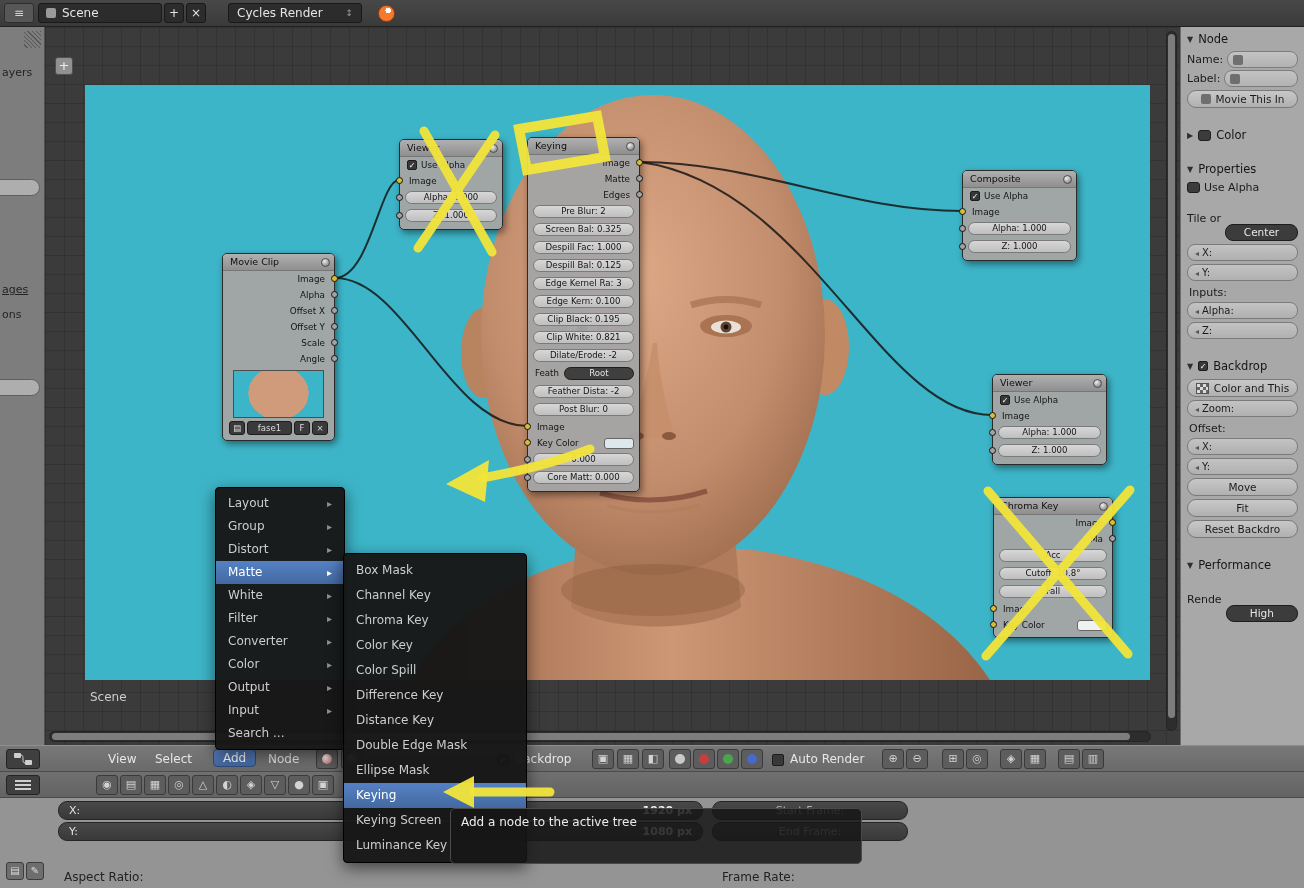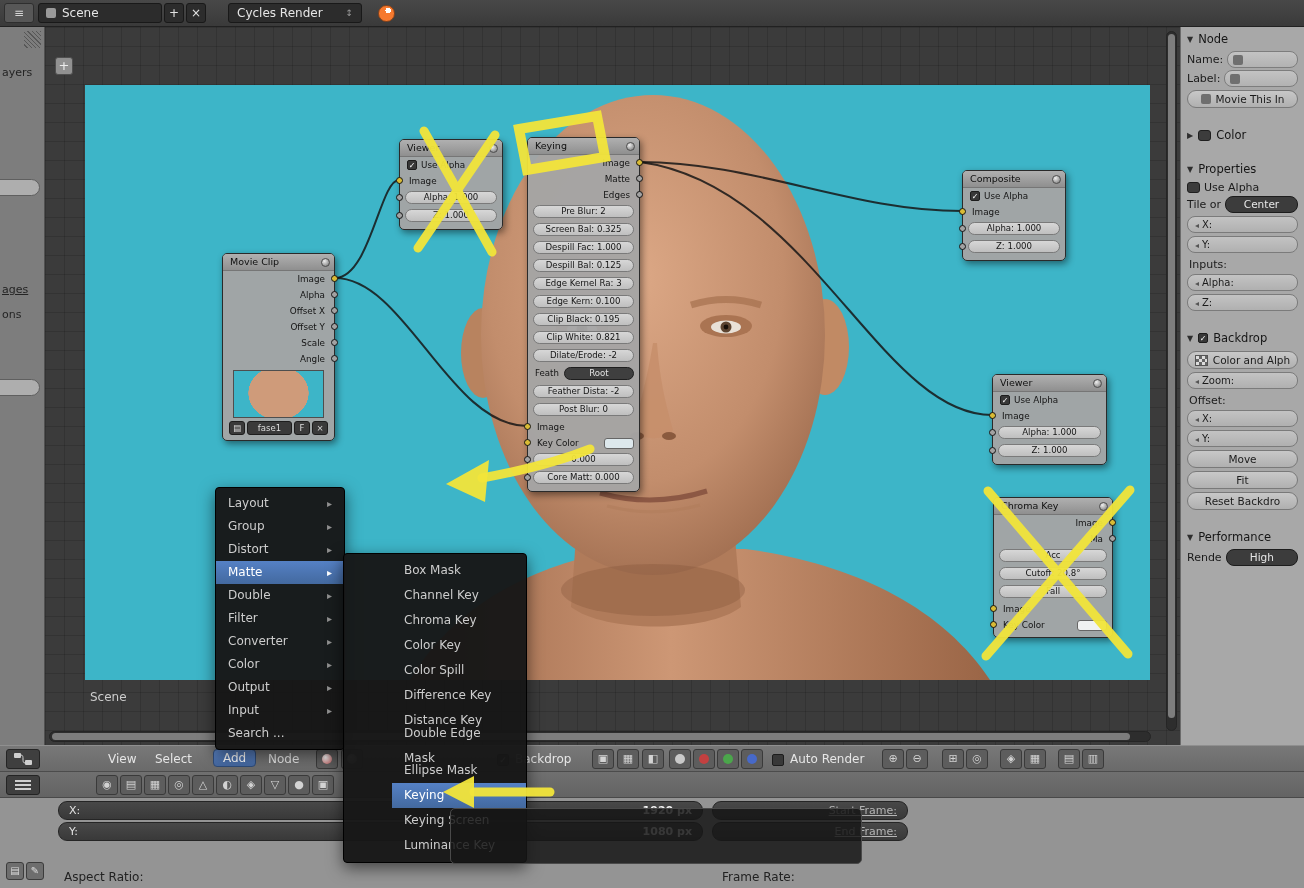--- a/index.html
+++ b/index.html
@@ -65,50 +65,50 @@
 .sb-row{display:flex;align-items:center;gap:4px;margin:2px 6px;}
 .sb-lbl{font-size:11px;flex:none;}
 .sb-field{flex:1;height:17px;background:linear-gradient(#c3c3c3,#b2b2b2);border:1px solid #7d7d7d;border-radius:8px;display:flex;align-items:center;gap:4px;padding:0 5px;}
 .fld-ic{width:10px;height:10px;background:#6f6f6f;border-radius:2px;flex:none;}
 .sb-btn{margin:3px 6px;height:18px;background:linear-gradient(#c8c8c8,#b0b0b0);border:1px solid #797979;border-radius:9px;text-align:center;line-height:16px;font-size:10.5px;color:#1b1b1b;display:flex;align-items:center;justify-content:center;gap:5px;}
 .sb-slider{margin:3px 6px;height:17px;background:linear-gradient(#c3c3c3,#b0b0b0);border:1px solid #7b7b7b;border-radius:8px;line-height:15px;padding:0 7px;font-size:10px;color:#1b1b1b;}
 .sb-slider .arr{color:#555;font-size:8px;margin-right:3px;}
 .sb-plain{margin:5px 8px 2px;font-size:11px;}
 .mini-box{width:13px;height:11px;background:#3c3c3c;border:1px solid #1e1e1e;border-radius:3px;flex:none;}
 .checker{width:13px;height:11px;border:1px solid #555;background:#ddd;background-image:linear-gradient(45deg,#666 25%,transparent 25%,transparent 75%,#666 75%),linear-gradient(45deg,#666 25%,transparent 25%,transparent 75%,#666 75%);background-size:6px 6px;background-position:0 0,3px 3px;flex:none;}
-.sb-drop{flex:1;height:17px;background:#3c3c3c;border:1px solid #1d1d1d;border-radius:8px;color:#e6e6e6;font-size:10.5px;line-height:15px;text-align:center;}
+.sb-drop{flex:1;height:17px;background:#3c3c3c;border:1px solid #1d1d1d;border-radius:8px;color:#e6e6e6;font-size:10.5px;line-height:15px;text-align:center;margin-top:28px;}
 .pgap{height:12px;}
 
 
 #tb1{position:absolute;left:0;top:745px;width:1304px;height:27px;background:linear-gradient(#787878,#6a6a6a);border-top:1px solid #8f8f8f;border-bottom:1px solid #4c4c4c;z-index:3;}
 #tb2{position:absolute;left:0;top:772px;width:1304px;height:26px;background:linear-gradient(#707070,#636363);border-bottom:1px solid #494949;z-index:3;}
 .tb-menu{position:absolute;top:6px;font-size:12px;color:#e6e6e6;}
 .tb-menu.active{top:3px;background:linear-gradient(#5a83c4,#44679f);border:1px solid #2e4b78;border-radius:4px;padding:1px 9px;color:#fff;}
 .tb-ic{position:absolute;top:3px;width:22px;height:20px;background:#5d5d5d;border:1px solid #3a3a3a;border-radius:3px;color:#d3d3d3;text-align:center;line-height:18px;font-size:11px;}
 .tb-ed{position:absolute;left:6px;top:3px;width:34px;height:20px;background:#3f3f3f;border:1px solid #242424;border-radius:3px;display:flex;align-items:center;justify-content:center;}
 .dot{display:inline-block;width:10px;height:10px;border-radius:50%;margin-top:4px;}
 .tb-chk{position:absolute;top:8px;width:12px;height:12px;background:#383838;border:1px solid #1c1c1c;border-radius:2px;color:#fff;font-size:9px;line-height:11px;text-align:center;}
 .tb-lbl{position:absolute;top:6px;font-size:12px;color:#e6e6e6;}
 
 
 #bp{position:absolute;left:0;top:798px;width:1304px;height:90px;background:#949494;z-index:2;}
 .bp-field{position:absolute;height:19px;background:linear-gradient(#484848,#393939);border:1px solid #252525;border-radius:9px;color:#e2e2e2;font-size:11px;display:flex;align-items:center;justify-content:space-between;padding:0 10px;}
 .bp-field .val{font-weight:bold;color:#f2f2f2;}
-.bp-field.ghost{color:#b4b4b4;justify-content:flex-end;text-decoration:underline;}
+.bp-field.ghost{color:#b4b4b4;justify-content:center;}
 .bp-lbl{position:absolute;font-size:12px;color:#222;}
 .bp-ic{position:absolute;width:18px;height:18px;background:#6e6e6e;border:1px solid #3c3c3c;border-radius:3px;color:#ddd;font-size:10px;line-height:16px;text-align:center;}
 
 
 #addmenu{position:absolute;left:215px;top:487px;width:130px;background:rgba(23,23,23,.97);border:1px solid #000;border-radius:4px;padding:4px 0;z-index:50;box-shadow:0 5px 16px rgba(0,0,0,.55);}
 .mi{height:23px;line-height:23px;padding:0 12px;color:#cdcdcd;font-size:12px;display:flex;justify-content:space-between;align-items:center;}
 .mi .mia{color:#8f8f8f;font-size:10px;}
 .mi.hl{background:linear-gradient(#5581c5,#43699f);color:#fff;}
 .mi.hl .mia{color:#fff;}
 #submenu{position:absolute;left:343px;top:553px;width:184px;background:rgba(23,23,23,.97);border:1px solid #000;border-radius:4px;padding:4px 0;z-index:50;box-shadow:0 5px 16px rgba(0,0,0,.55);}
-#submenu .mi{height:25px;line-height:25px;margin-left:48px;}
+#submenu .mi{height:25px;line-height:25px;}
 
 
 #tip{position:absolute;left:450px;top:808px;width:412px;height:56px;background:rgba(22,22,22,.85);border:1px solid #4a4a4a;border-radius:5px;z-index:60;padding:6px 10px;}
 #tip .t1{color:#ececec;font-size:12px;}
 #tip .t2{color:#8d8d8d;font-size:11px;font-family:"DejaVu Sans Mono","Liberation Mono",monospace;margin-top:9px;}
 
 
 #anno{position:absolute;left:0;top:0;width:1304px;height:888px;z-index:100;pointer-events:none;}
 </style>
 </head>
@@ -270,21 +270,21 @@
         <span class="sk g l"></span>
         <div class="nsl">0.000</div>
       </div>
     <div class="krow">
         <span class="sk g l"></span>
         <div class="nsl">Core Matt: 0.000</div>
       </div>
     <div style="height:4px;"></div>
   </div>
 
-  <div class="nd" style="left:917px;top:143px;width:104px;">
+  <div class="nd" style="left:917px;top:143px;width:115px;">
     <div class="nd-h"><span>Composite</span><span class="nd-ico"></span></div>
     <div class="nchk-row">
         <span class="chk">✓</span>
         <span>Use Alpha</span>
       </div>
     <div class="irow"><span class="sk y l"></span><span>Image</span></div>
     <div class="krow">
         <span class="sk g l"></span>
         <div class="nsl">Alpha: 1.000</div>
       </div>
@@ -386,21 +386,21 @@
   <div class="sb-slider"><span class="arr">◂</span><span>Alpha:</span></div>
   <div class="sb-slider"><span class="arr">◂</span><span>Z:</span></div>
   <div class="pgap"></div>
   <div class="panel-h">
       <span class="tri">▼</span>
       <span class="chk">✓</span>
       <span>Backdrop</span>
     </div>
   <div class="sb-btn">
       <span class="checker"></span>
-      <span>Color and Alph</span>
+      <span>Color and This</span>
     </div>
   <div class="sb-slider"><span class="arr">◂</span><span>Zoom:</span></div>
   <div class="sb-plain">Offset:</div>
   <div class="sb-slider"><span class="arr">◂</span><span>X:</span></div>
   <div class="sb-slider"><span class="arr">◂</span><span>Y:</span></div>
   <div class="sb-btn">
       <span>Move</span>
     </div>
   <div class="sb-btn">
       <span>Fit</span>
@@ -506,21 +506,21 @@
     </div>
   <div class="mi">
       <span>Distort</span>
       <span class="mia">▸</span>
     </div>
   <div class="mi hl">
       <span>Matte</span>
       <span class="mia">▸</span>
     </div>
   <div class="mi">
-      <span>Double</span>
+      <span>White</span>
       <span class="mia">▸</span>
     </div>
   <div class="mi">
       <span>Filter</span>
       <span class="mia">▸</span>
     </div>
   <div class="mi">
       <span>Converter</span>
       <span class="mia">▸</span>
     </div>
@@ -574,20 +574,21 @@
     </div>
   <div class="mi">
       <span>Keying Screen</span>
     </div>
   <div class="mi">
       <span>Luminance Key</span>
     </div>
 </div>
 
 <div id="tip">
+  <div class="t1">Add a node to the active tree</div>
 </div>
 
 <svg id="anno" viewBox="0 0 1304 888">
   <g stroke="#f2e53a" stroke-width="9" stroke-linecap="round" fill="none" opacity="0.95">
     <path d="M424,131 L492,252"></path>
     <path d="M495,135 L418,248"></path>
     <path d="M519,129 L597,116 L605,157 L527,170 Z" stroke-width="10"></path>
     <path d="M590,449 C555,463 515,472 482,478"></path>
     <path d="M988,491 L1128,654"></path>
     <path d="M1130,490 L986,656"></path>

